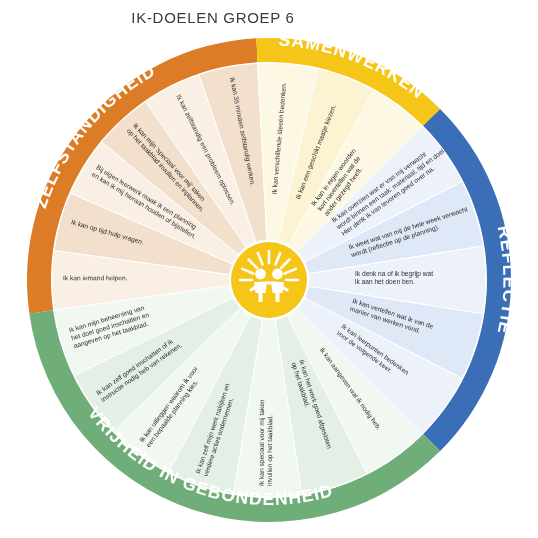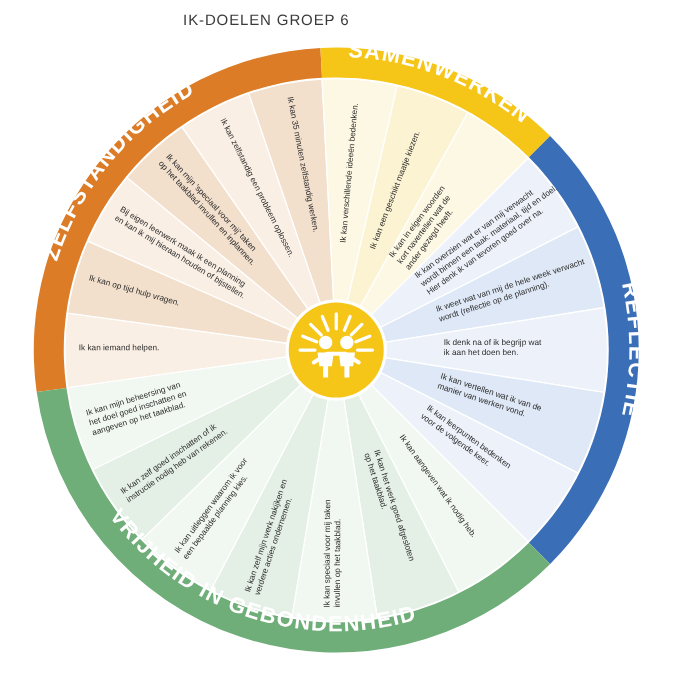--- a/index.html
+++ b/index.html
@@ -13,21 +13,21 @@
     font-family: "Liberation Sans", sans-serif;
     overflow: hidden;
     position: relative;
   }
   #page-title {
     position: absolute;
     top: 9px;
     left: 0;
     width: 426px;
     text-align: center;
-    font-size: 12px;
+    font-size: 15px;
     letter-spacing: 0.7px;
     color: #3a3a3a;
     font-family: "Liberation Sans", sans-serif;
   }
   #wheel-wrap {
     position: absolute;
     left: 19px;
     top: 30px;
     width: 500px;
     height: 500px;

